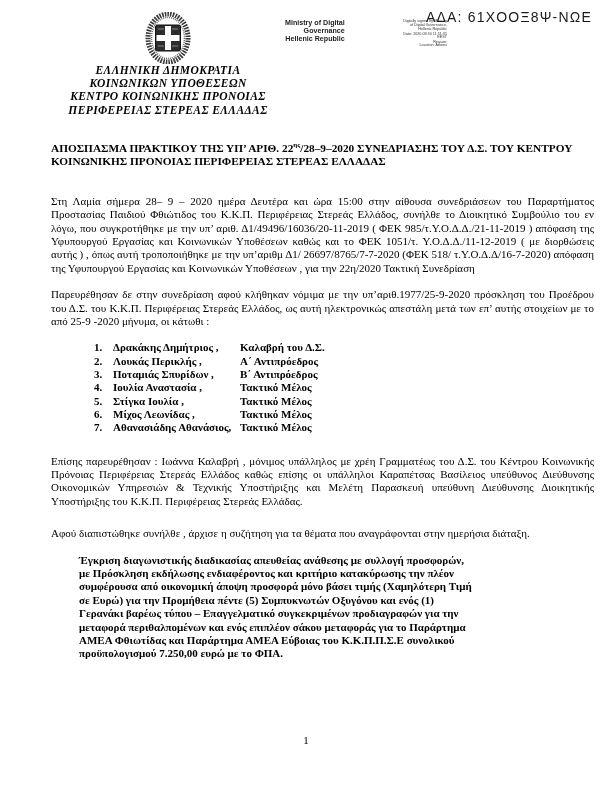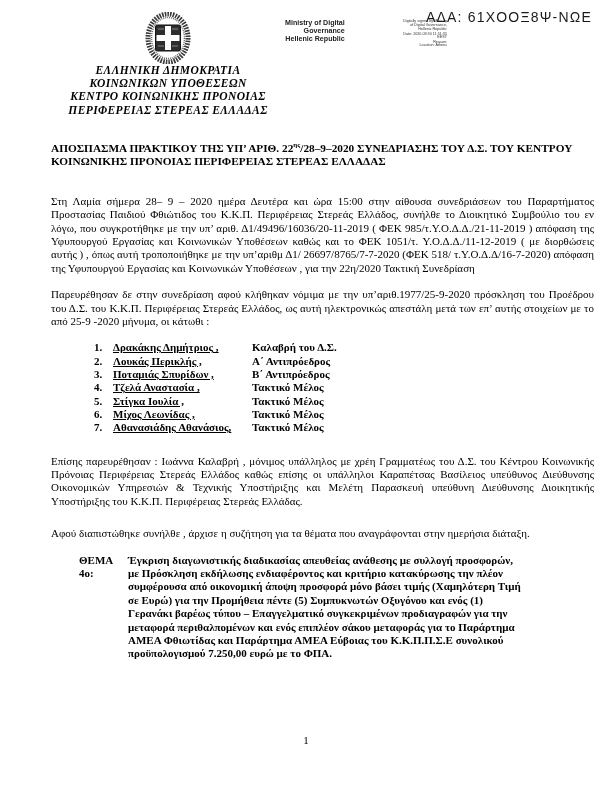--- a/index.html
+++ b/index.html
@@ -50,21 +50,21 @@
   .doc-title{
     font-weight:bold;font-size:11.3px;line-height:13px;
     margin:0 0 27px 0;text-align:left;
   }
   .doc-title sup{font-size:7px;vertical-align:super;}
   .para{text-align:justify;margin:0 0 13px 0;}
   .para.last-gap{margin-bottom:19px;}
   .attendees{margin:0 0 20px 43px;font-weight:bold;}
   .attendee{display:flex;line-height:13.3px;}
   .attendee .num{width:19px;flex:none;}
-  .attendee .name{display:inline-block;min-width:127px;flex:none;padding-right:12px;text-decoration:underline;}
+  .attendee .name{display:inline-block;min-width:127px;flex:none;padding-right:0;}
   .topic{display:flex;margin-left:28px;font-weight:bold;}
   .topic .label{flex:none;width:49px;}
   .topic .text{white-space:pre-line;flex:1;}
   .page-num{
     position:absolute;top:734px;left:0;width:100%;
     text-align:center;font-size:11px;
   }
 </style>
 </head>
 <body>
@@ -128,21 +128,21 @@
         <span class="name">Λουκάς Περικλής ,</span>
         <span class="role">Α΄ Αντιπρόεδρος</span>
       </div>
       <div class="attendee">
         <span class="num">3.</span>
         <span class="name">Ποταμιάς Σπυρίδων ,</span>
         <span class="role">Β΄ Αντιπρόεδρος</span>
       </div>
       <div class="attendee">
         <span class="num">4.</span>
-        <span class="name">Τζελά Αναστασία ,</span>
+        <span class="name">Ιουλία Αναστασία ,</span>
         <span class="role">Τακτικό Μέλος</span>
       </div>
       <div class="attendee">
         <span class="num">5.</span>
         <span class="name">Στίγκα Ιουλία ,</span>
         <span class="role">Τακτικό Μέλος</span>
       </div>
       <div class="attendee">
         <span class="num">6.</span>
         <span class="name">Μίχος Λεωνίδας    ,</span>
@@ -153,21 +153,20 @@
         <span class="name">Αθανασιάδης Αθανάσιος,</span>
         <span class="role">Τακτικό Μέλος</span>
       </div>
     </div>
 
     <p class="para last-gap">Επίσης  παρευρέθησαν : Ιωάννα  Καλαβρή   , μόνιμος υπάλληλος  με χρέη Γραμματέως του Δ.Σ. του Κέντρου   Κοινωνικής Πρόνοιας   Περιφέρειας Στερεάς Ελλάδος   καθώς επίσης οι υπάλληλοι Καραπέτσας Βασίλειος  υπεύθυνος Διεύθυνσης Οικονομικών Υπηρεσιών &amp; Τεχνικής  Υποστήριξης και Μελέτη  Παρασκευή υπεύθυνη Διεύθυνσης Διοικητικής Υποστήριξης του Κ.Κ.Π. Περιφέρειας Στερεάς  Ελλάδας.</p>
 
     <p class="para">Αφού διαπιστώθηκε συνήλθε , άρχισε η συζήτηση  για τα θέματα που αναγράφονται στην ημερήσια διάταξη.</p>
 
     <div class="topic">
-      <span class="label">ΘΕΜΑ 4ο:</span>
       <span class="text">Έγκριση διαγωνιστικής διαδικασίας απευθείας ανάθεσης με συλλογή προσφορών,
 με Πρόσκληση εκδήλωσης ενδιαφέροντος και κριτήριο κατακύρωσης την πλέον
 συμφέρουσα από οικονομική άποψη προσφορά μόνο βάσει τιμής (Χαμηλότερη Τιμή
 σε Ευρώ) για την Προμήθεια πέντε (5) Συμπυκνωτών Οξυγόνου και ενός (1)
 Γερανάκι βαρέως τύπου – Επαγγελματικό συγκεκριμένων προδιαγραφών για την
 μεταφορά περιθαλπομένων και ενός επιπλέον σάκου μεταφοράς για το Παράρτημα
 ΑΜΕΑ Φθιωτίδας και Παράρτημα ΑΜΕΑ Εύβοιας του Κ.Κ.Π.Π.Σ.Ε συνολικού
 προϋπολογισμού 7.250,00 ευρώ με το ΦΠΑ.</span>
     </div>
 

